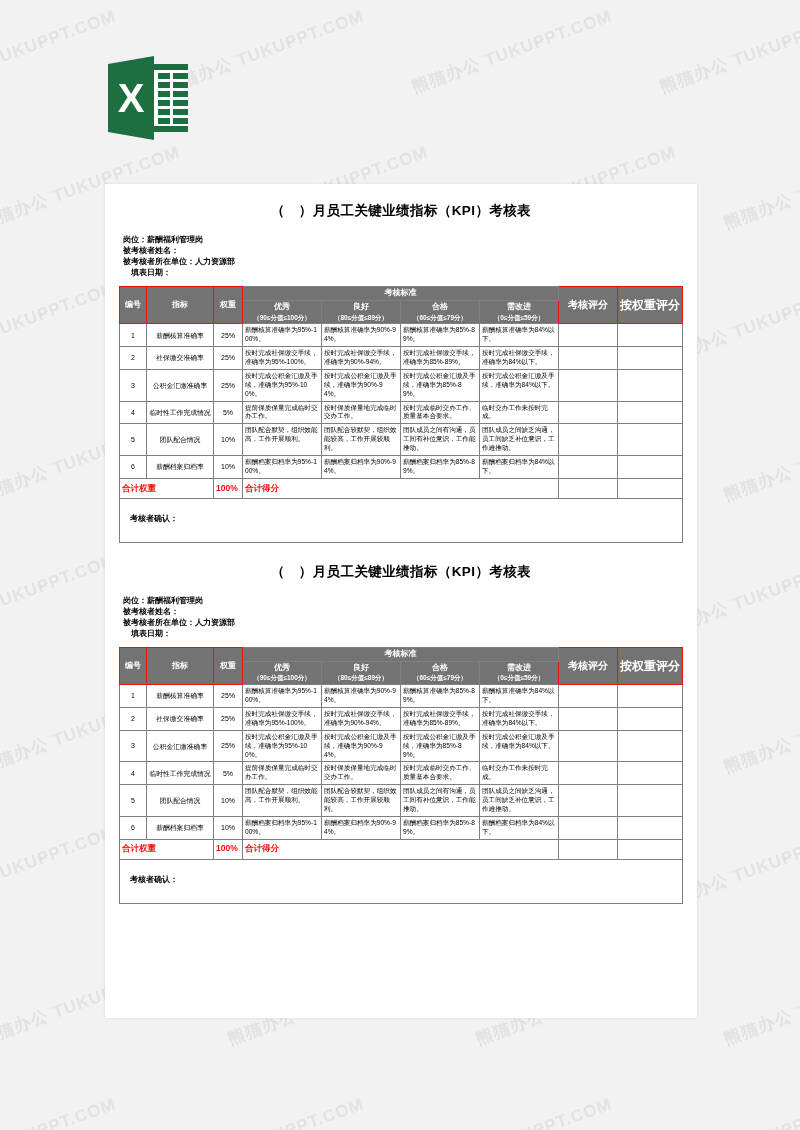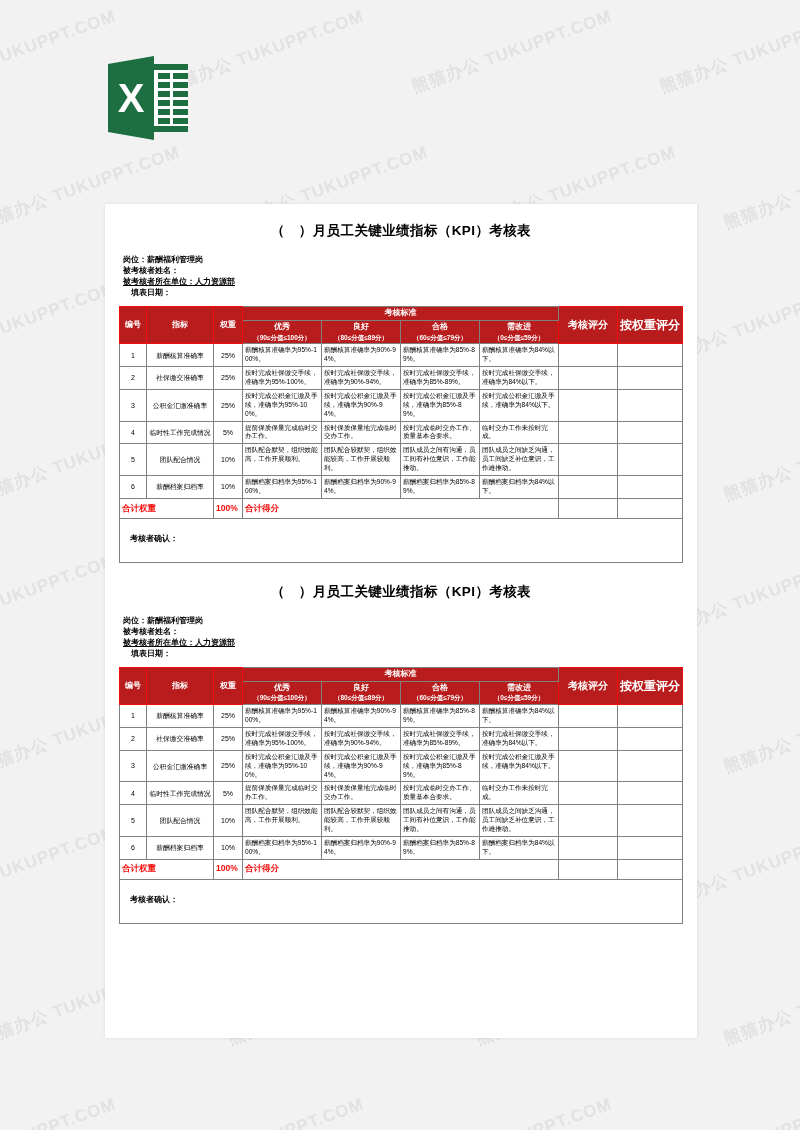--- a/index.html
+++ b/index.html
@@ -71,21 +71,21 @@
     font-size: 22px;
     color: #3f3f3f;
     letter-spacing: 1px;
     white-space: nowrap;
   }
 
   
   .sheet {
     position: absolute;
     left: 105px;
-    top: 204px;
+    top: 184px;
     width: 592px;
     height: 834px;
     background: #ffffff;
     z-index: 6;
     box-shadow: 0 0 3px rgba(0,0,0,0.10);
   }
   .sheet-pad {
     padding: 0 14px;
   }
 
@@ -106,40 +106,40 @@
     font-size: 8px;
     font-weight: bold;
     color: #000;
     margin-bottom: 8px;
     padding-left: 4px;
     flex-direction: column;
   }
   .info-item { white-space: nowrap; }
   .info-item.i0 { width: 150px; }
   .info-item.i1 { width: 120px; }
-  .info-item.i2 { width: 175px; text-decoration: underline; }
+  .info-item.i2 { width: 175px; }
   .info-item.i3 { width: 100px; margin-left: 8px; }
 
   
   table.kpi {
     border-collapse: collapse;
     width: 564px;
     table-layout: fixed;
     font-size: 7px;
     color: #000;
   }
   table.kpi th, table.kpi td {
     border: 1px solid #808080;
     padding: 1px 2px;
     vertical-align: middle;
     line-height: 1.35;
     word-break: break-all;
   }
   thead th {
-    background: #b91c1c;
+    background: #737373;
     color: #ffffff;
     font-weight: bold;
     text-align: center;
     border-color: #ffffff;
   }
   thead th.outer { border-color: #f50c0c; }
   th.vtxt {
     width: 22px;
     line-height: 1.05;
     font-size: 8px;

